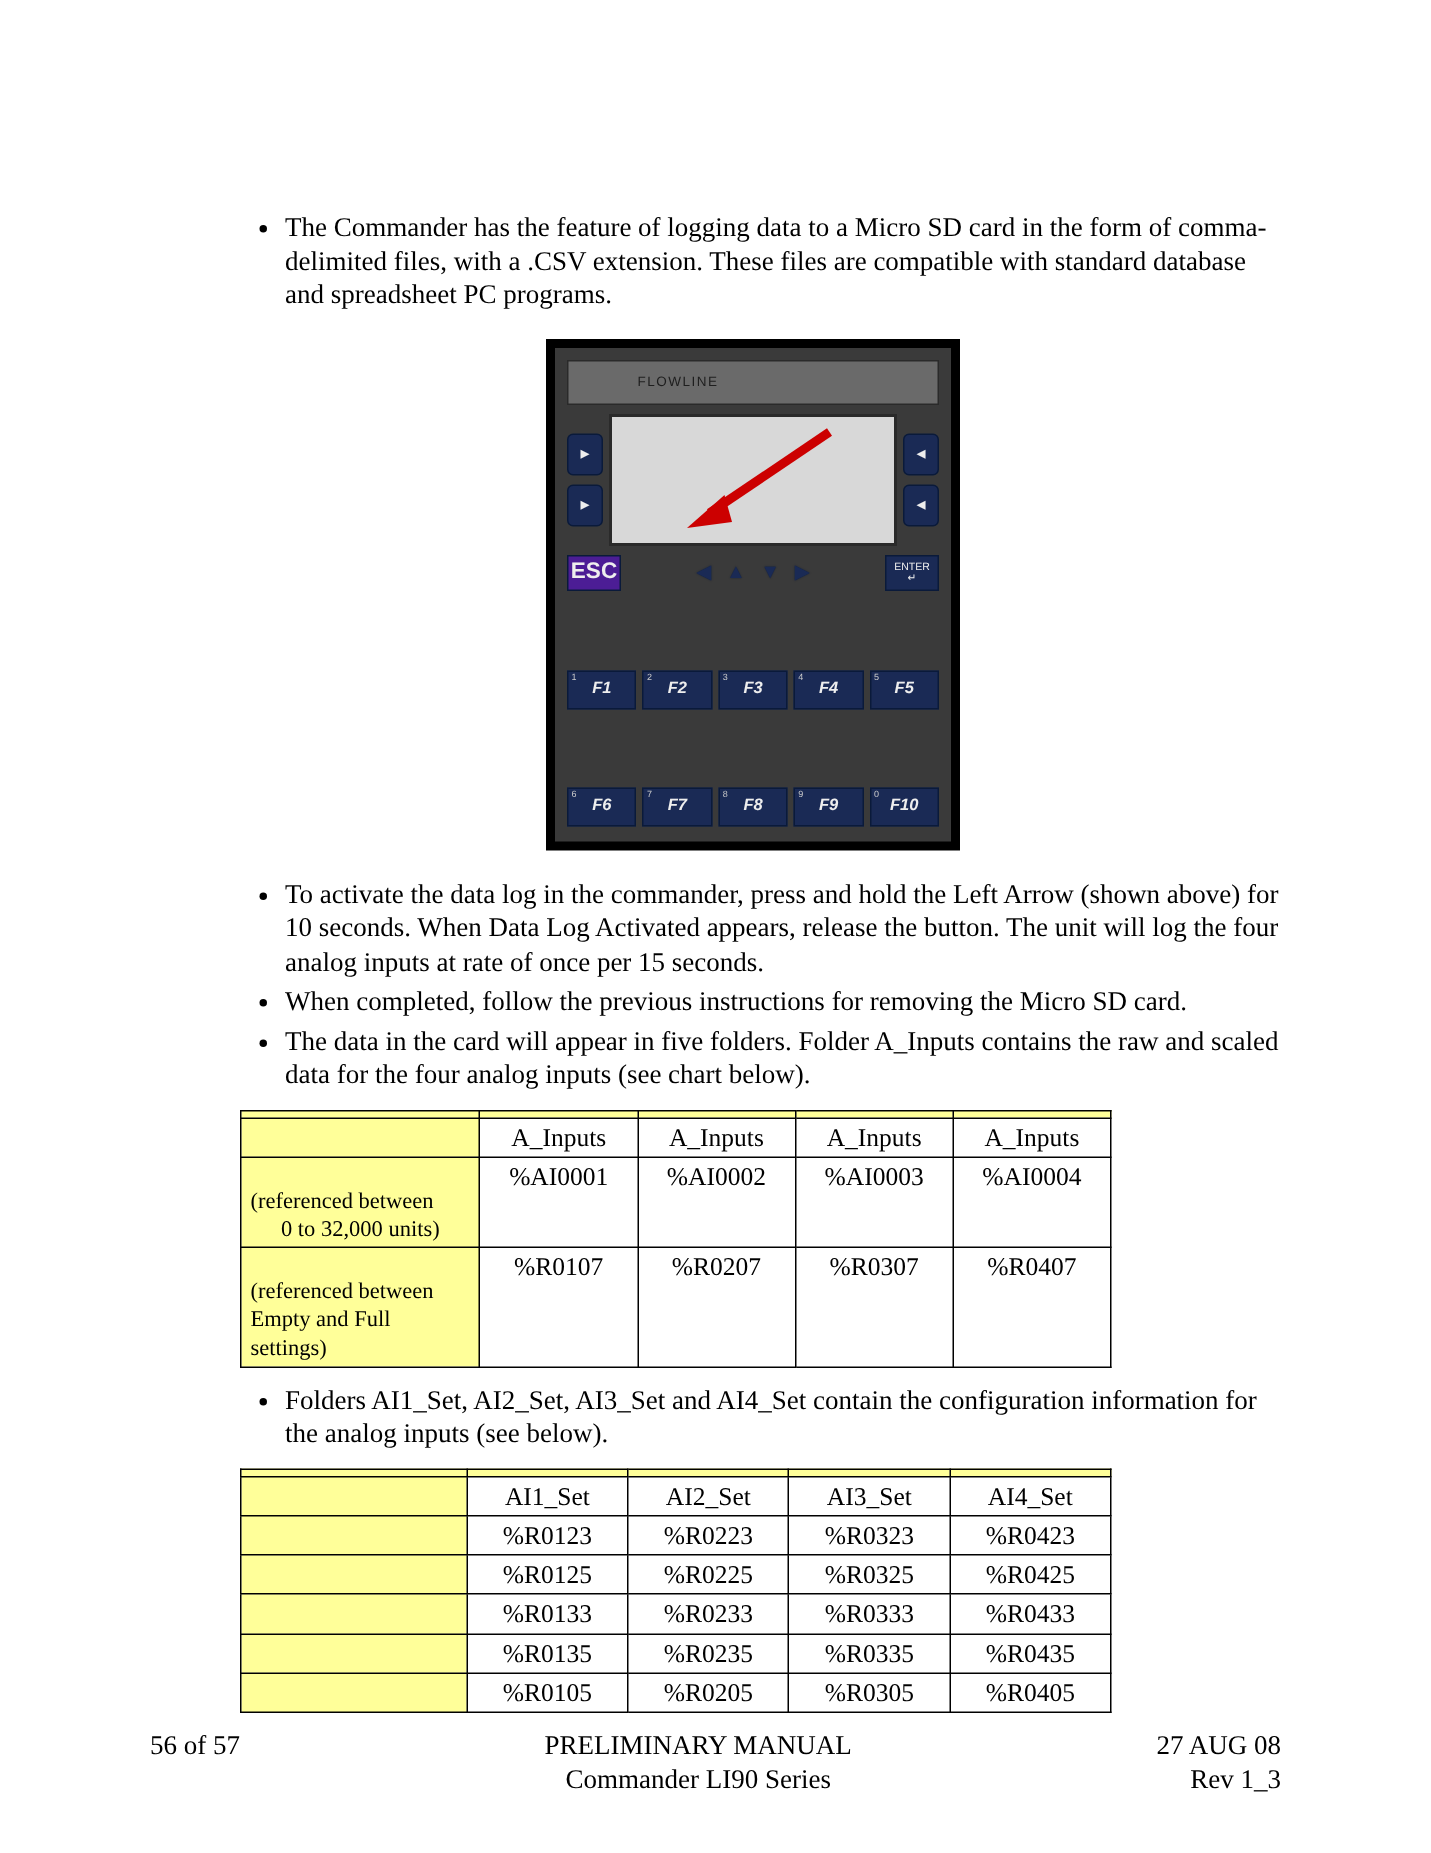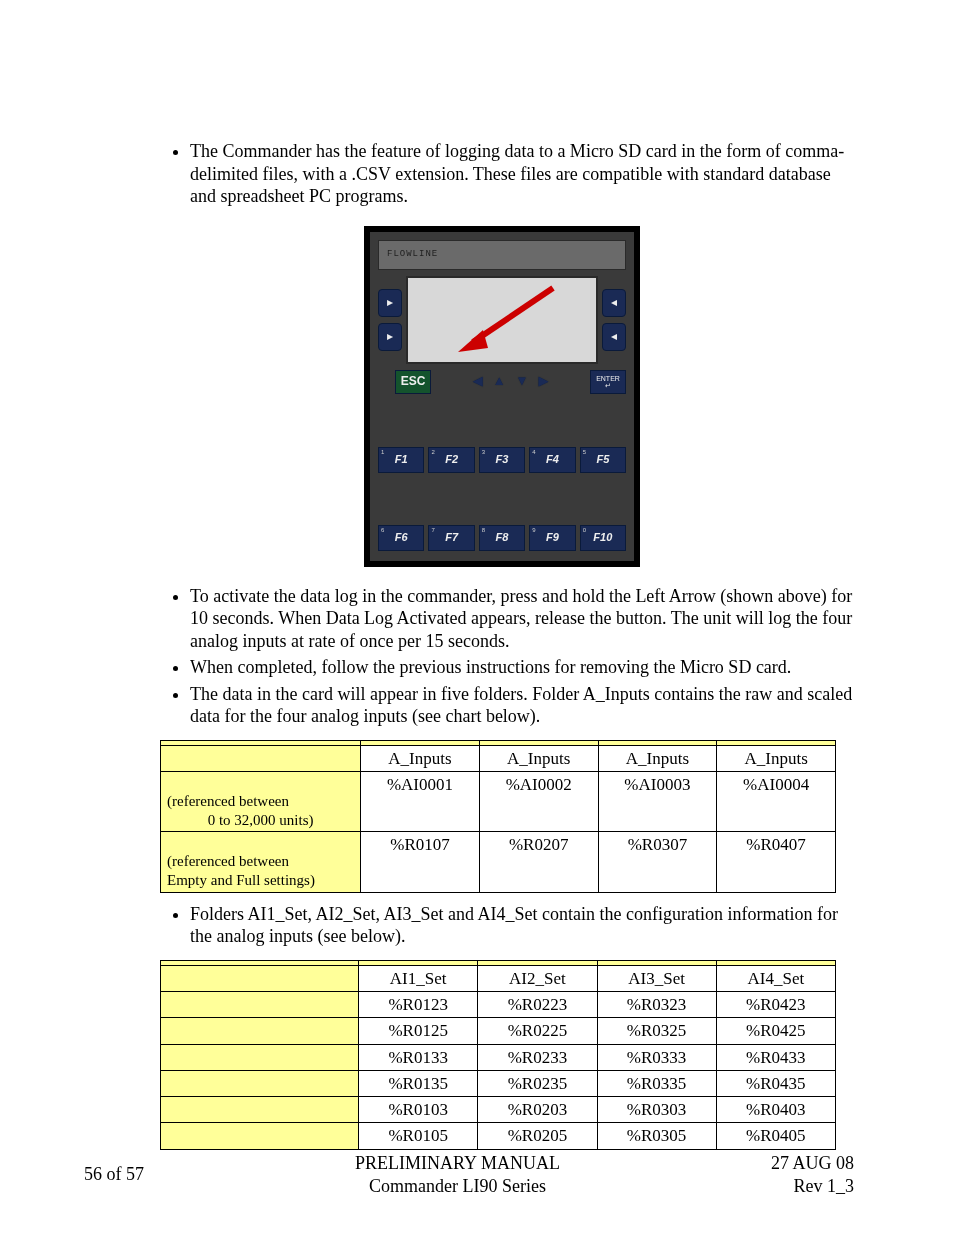--- a/index.html
+++ b/index.html
@@ -44,25 +44,26 @@
   .banner {
     background: #6a6a6a;
     height: 28px;
     margin-bottom: 6px;
     border: 1px solid #2a2a2a;
     display: flex;
     align-items: center;
     padding-left: 8px;
   }
   .banner-text {
-    font-family: Liberation Mono, monospace;
+    font-family: Liberation Sans, sans-serif;
     font-size: 9px;
     letter-spacing: 1px;
     color: #1e1e1e;
     line-height: 1.0;
+    margin-left: 38px;
   }
   .mid {
     display: flex;
     gap: 4px;
     height: 88px;
     margin-bottom: 6px;
   }
   .side-col {
     display: flex;
     flex-direction: column;
@@ -93,28 +94,27 @@
     width: 140px; height: 78px;
   }
   .nav-row {
     display: flex;
     justify-content: space-between;
     align-items: center;
     margin-bottom: 5px;
   }
   .esc-btn {
     width: 34px; height: 22px;
-    background: #14532d;
+    background: #4c1d95;
     border: 1px solid #0a1a3a;
     color: #eee;
-    font-size: 12px;
+    font-size: 15px;
     font-weight: bold;
     display: flex; align-items:center; justify-content:center;
     font-family: Arial, sans-serif;
-    margin-left: 17px;
   }
   .nav-arrows {
     flex: 1;
     display: flex;
     justify-content: center;
     gap: 10px;
     color: #1a2a55;
     font-size: 13px;
   }
   .nav-arrows .nar {
@@ -153,21 +153,21 @@
   .fkey .corner {
     position:absolute;
     top:1px; left:2px;
     font-size:6px;
     font-weight:normal;
     font-style:normal;
     color:#ccc;
   }
   table.tbl {
     border-collapse: collapse;
-    width: 676px;
+    width: 581px;
     margin: 10px 0 10px 10px;
     font-size: 17px;
   }
   table.tbl td {
     border: 1px solid #000;
     padding: 2px 6px;
     vertical-align: top;
   }
   table.tbl td.lab {
     background: #ffff99;
@@ -177,26 +177,25 @@
     text-align: center;
     width: 110px;
   }
   .sub {
     font-size: 15px;
     color: #000;
   }
   .footer {
     position: absolute;
     bottom: 38px;
-    left: 84px;
+    left: 100px;
     right: 100px;
     display: flex;
     justify-content: space-between;
     font-size: 18px;
-    align-items: center;
   }
   .footer .fc { text-align: center; }
   .footer .fr { text-align: right; }
 </style>
 </head>
 <body>
 
 <div class="page">
 
   <ul class="top">
@@ -376,27 +375,20 @@
     </tr>
     <tr>
       <td class="lab"></td>
       <td class="dat">%R0135</td>
       <td class="dat">%R0235</td>
       <td class="dat">%R0335</td>
       <td class="dat">%R0435</td>
     </tr>
     <tr>
       <td class="lab"></td>
-      <td class="dat">%R0103</td>
-      <td class="dat">%R0203</td>
-      <td class="dat">%R0303</td>
-      <td class="dat">%R0403</td>
-    </tr>
-    <tr>
-      <td class="lab"></td>
       <td class="dat">%R0105</td>
       <td class="dat">%R0205</td>
       <td class="dat">%R0305</td>
       <td class="dat">%R0405</td>
     </tr>
   </tbody>
     </table>
 
   <div class="footer">
     <div>56 of 57</div>

